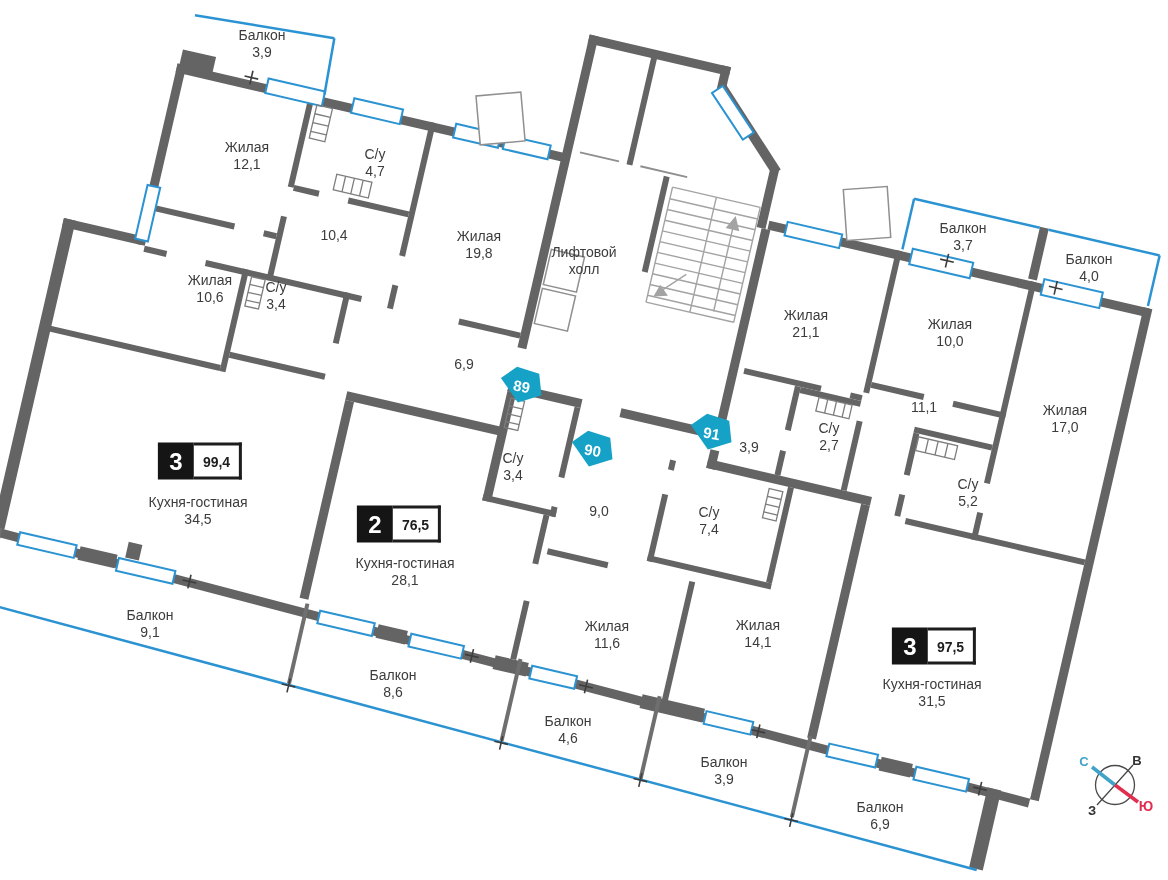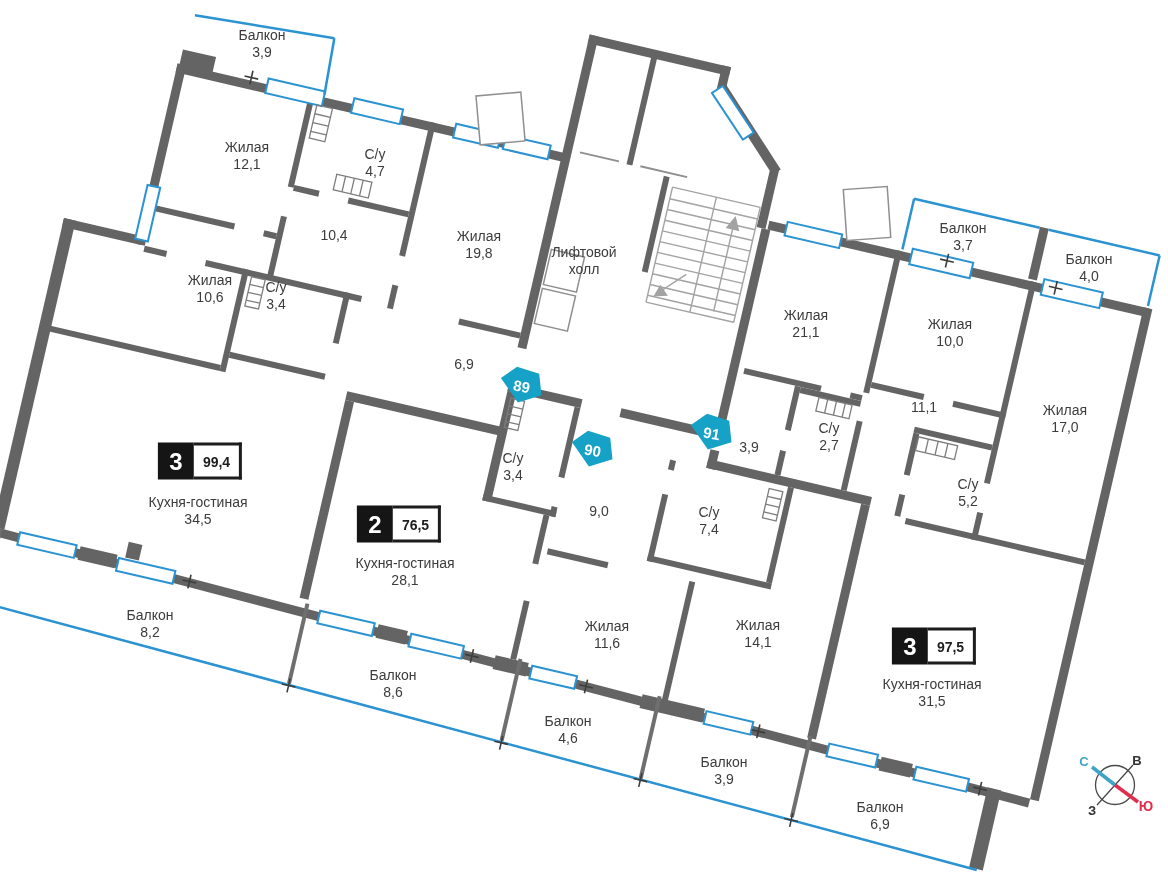--- a/index.html
+++ b/index.html
@@ -239,21 +239,21 @@
 </div>
 <div class="lbl" style="left:464px;top:365px">
   <div>6,9</div>
 </div>
 <div class="lbl" style="left:198px;top:511px">
   <div>Кухня-гостиная</div>
   <div>34,5</div>
 </div>
 <div class="lbl" style="left:150px;top:624px">
   <div>Балкон</div>
-  <div>8,2</div>
+  <div>9,1</div>
 </div>
 
 <div class="lbl" style="left:405px;top:572px">
   <div>Кухня-гостиная</div>
   <div>28,1</div>
 </div>
 <div class="lbl" style="left:513px;top:467px">
   <div>С/у</div>
   <div>3,4</div>
 </div>

